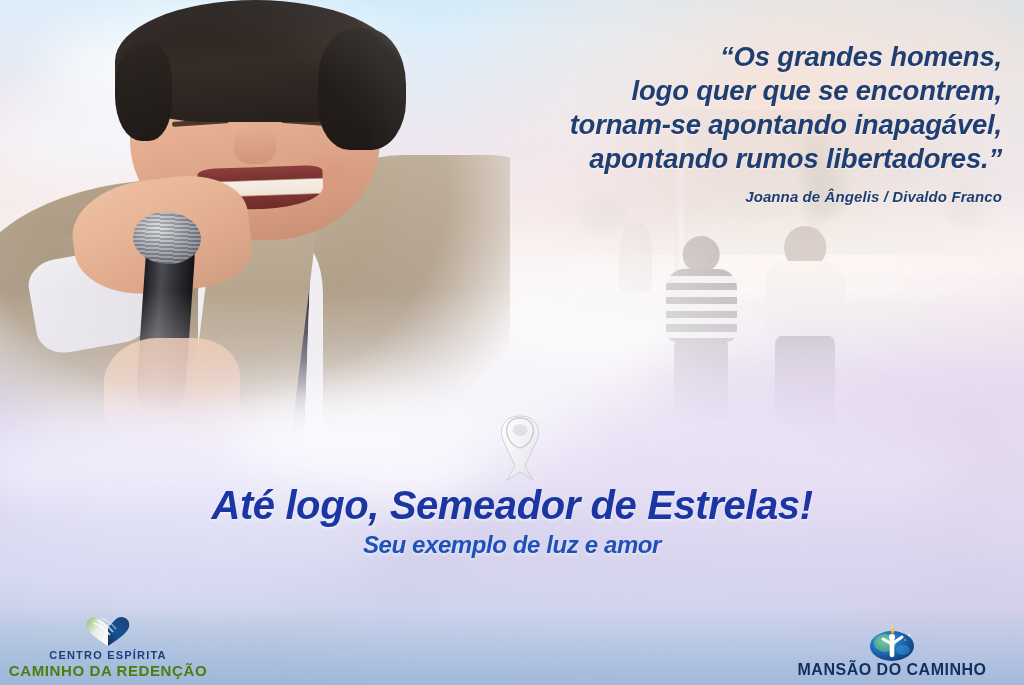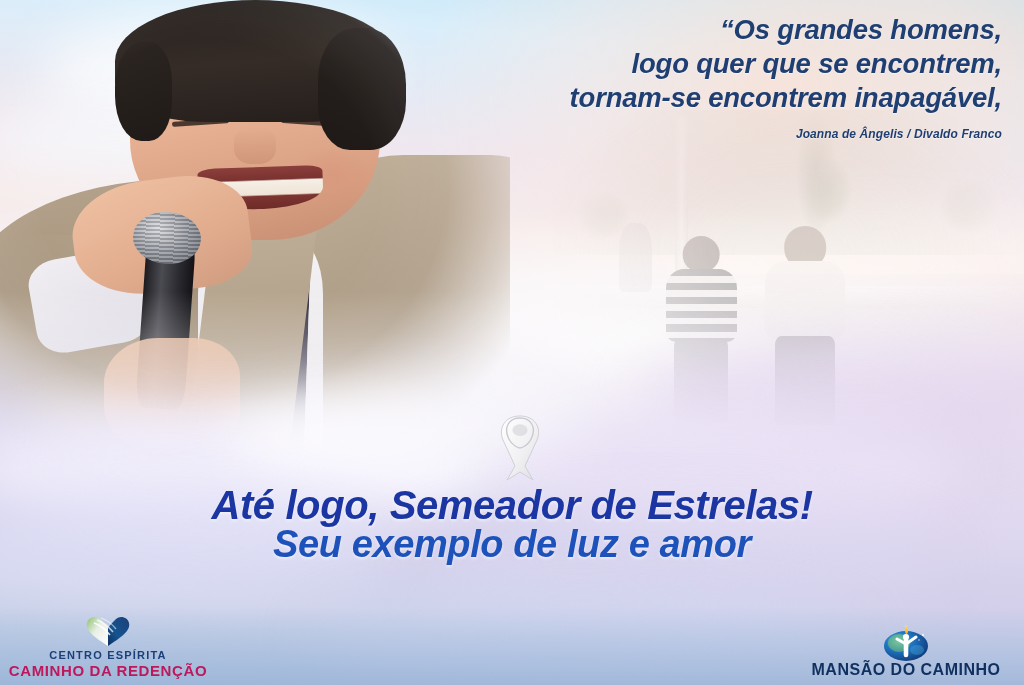--- a/index.html
+++ b/index.html
@@ -278,39 +278,39 @@
     background:
       repeating-linear-gradient(0deg, rgba(0,0,0,.18) 0 2px, rgba(255,255,255,.14) 2px 4px),
       radial-gradient(ellipse at 36% 32%, #d8dade 0%, #9b9ea6 48%, #5d6068 100%);
     border-radius:50%;
     transform:rotate(4deg);
   }
 
   
   .quote {
     position:absolute;
-    right:22px; top:13px;
+    right:22px; top:40px;
     width:560px;
     text-align:right;
   }
   .quote-line {
     font-style:italic;
     font-weight:bold;
     font-size:27.5px;
     line-height:34px;
     color:#1f3f73;
     letter-spacing:-.2px;
     white-space:nowrap;
     text-shadow:0 1px 1px rgba(255,255,255,.55);
   }
   .quote-attr {
     margin-top:12px;
     font-style:italic;
     font-weight:bold;
-    font-size:12px;
+    font-size:15px;
     color:#1f3f73;
     letter-spacing:.1px;
     text-shadow:0 1px 1px rgba(255,255,255,.5);
   }
 
   
   .ribbon { position:absolute; left:489px; top:408px; width:62px; height:78px; }
 
   
   .headline {
@@ -319,41 +319,41 @@
     text-align:center;
   }
   .hl {
     font-style:italic;
     font-weight:bold;
     line-height:39px;
     white-space:nowrap;
     letter-spacing:-.4px;
   }
   .hl1 { font-size:40px; color:#1b36a3; text-shadow:0 2px 3px rgba(255,255,255,.5); }
-  .hl2 { font-size:38px; color:#1e52bb; text-shadow:0 2px 3px rgba(255,255,255,.5); }
+  .hl2 { font-size:24px; color:#1e52bb; text-shadow:0 2px 3px rgba(255,255,255,.5); }
   .hl3 { font-size:38px; color:#2a77c9; text-shadow:0 2px 3px rgba(255,255,255,.5); }
 
   
   .footer-band {
     position:absolute; left:0; right:0; bottom:0; height:78px;
     background:linear-gradient(180deg, rgba(176,198,226,0) 0%, rgba(158,184,219,.42) 45%, rgba(140,170,210,.62) 100%);
   }
   .logo {
     position:absolute; bottom:6px;
     display:flex; flex-direction:column; align-items:center;
   }
   .logo-left  { left:10px;  width:196px; }
-  .logo-right { right:10px; width:216px; }
+  .logo-right { right:24px; width:216px; }
   .logo-mark { height:36px; display:flex; align-items:center; justify-content:center; }
   .logo-t1 {
     font-size:11px; font-weight:bold; color:#1c3f7a;
     letter-spacing:1.2px; line-height:13px;
   }
   .logo-t2 {
-    font-size:15px; font-weight:bold; color:#be185d;
+    font-size:15px; font-weight:bold; color:#4d7c0f;
     letter-spacing:.6px; line-height:17px; white-space:nowrap;
   }
   .logo-r-t {
     font-size:16px; font-weight:bold; color:#10305f;
     letter-spacing:.5px; white-space:nowrap;
   }
 </style>
 </head>
 <body>
 
@@ -424,21 +424,22 @@
   <div class="cloud c3"></div>
   <div class="cloud c4"></div>
   <div class="cloud c5"></div>
   <div class="cloud c7"></div>
   <div class="cloud c8"></div>
   <div class="cloud c12"></div>
 
   <div class="quote">
     <div class="quote-line">“Os grandes homens,</div>
     <div class="quote-line">logo quer que se encontrem,</div>
-    <div class="quote-line">tornam-se encontrem inapagável,</div>
+    <div class="quote-line">tornam-se apontando inapagável,</div>
+    <div class="quote-line">apontando rumos libertadores.”</div>
     <div class="quote-attr">Joanna de Ângelis / Divaldo Franco</div>
   </div>
 
   <div class="ribbon">
     <svg viewBox="0 0 62 78" width="62" height="78" aria-hidden="true">
       <defs>
         <linearGradient id="rb" x1="0" y1="0" x2="1" y2="1">
           <stop offset="0%" stop-color="#ffffff"></stop>
           <stop offset="55%" stop-color="#f1f1f3"></stop>
           <stop offset="100%" stop-color="#dedee3"></stop>

